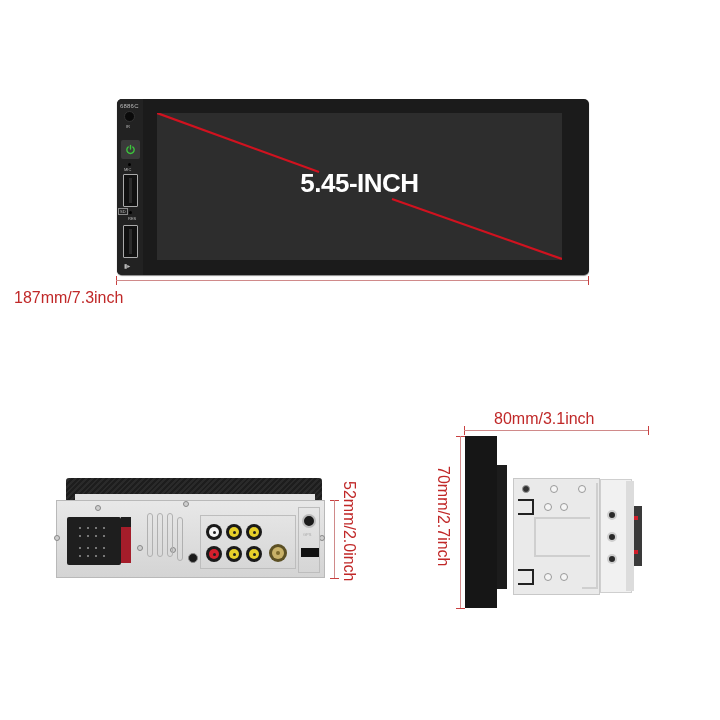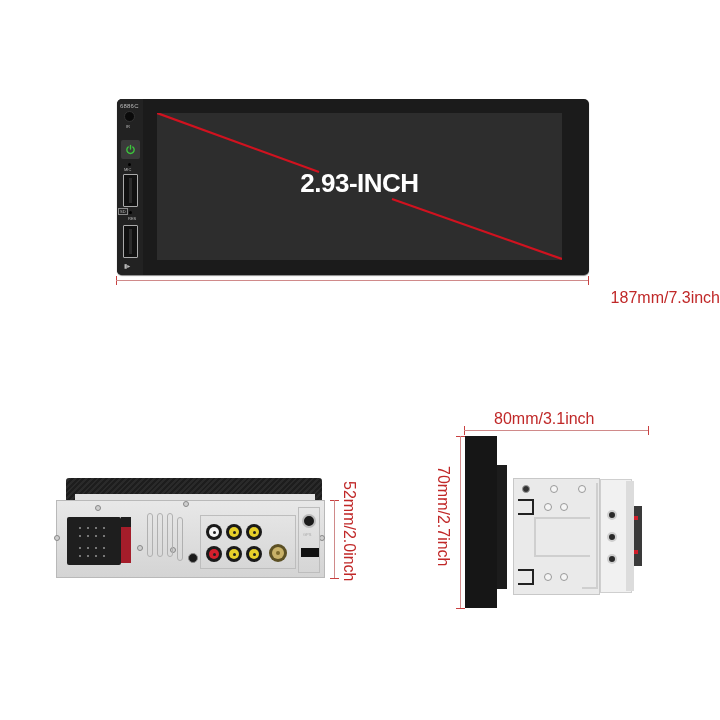--- a/index.html
+++ b/index.html
@@ -95,28 +95,28 @@
     <div class="abs res-hole"></div>
     <div class="abs res-label">RES</div>
     <div class="abs usb-slot usb2"></div>
     <div class="abs cam-icon">▮▸</div>
   </div>
   <div class="abs screen">
     <svg width="405" height="147">
       <line x1="0" y1="0" x2="162" y2="59" stroke="#d0121f" stroke-width="2.2"></line>
       <line x1="235" y1="86" x2="405" y2="146" stroke="#d0121f" stroke-width="2.2"></line>
     </svg>
-    <div class="abs screen-label">2.93-INCH</div>
+    <div class="abs screen-label">5.45-INCH</div>
   </div>
 </div>
 
 <div class="abs dim-tick" style="left:116px;top:276px;"></div>
 <div class="abs dim-line-h" style="left:116px;top:280px;width:473px;"></div>
 <div class="abs dim-tick" style="left:588px;top:276px;"></div>
-<div class="abs dim-text" style="left:0;width:720px;top:289px;text-align:right;padding-left:14px;box-sizing:border-box;">187mm/7.3inch</div>
+<div class="abs dim-text" style="left:0;width:720px;top:289px;text-align:left;padding-left:14px;box-sizing:border-box;">187mm/7.3inch</div>
 
 <div class="abs back-strip"></div>
 <div class="abs back-strip-inner"></div>
 <div class="abs back-panel">
   <div class="abs screw" style="left:-3px;top:34px;"></div>
   <div class="abs screw" style="left:38px;top:4px;"></div>
   <div class="abs screw" style="left:80px;top:44px;"></div>
   <div class="abs screw" style="left:126px;top:0px;"></div>
   <div class="abs screw" style="left:113px;top:46px;"></div>
   <div class="abs screw" style="left:262px;top:34px;"></div>

